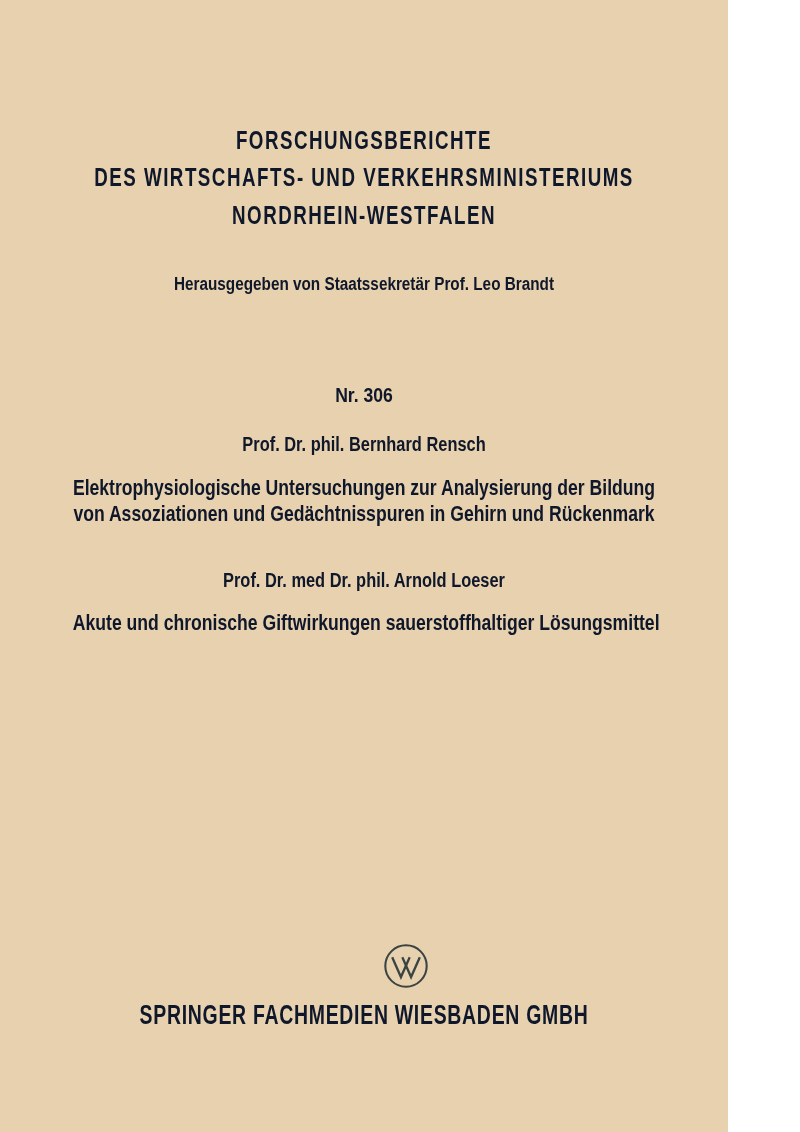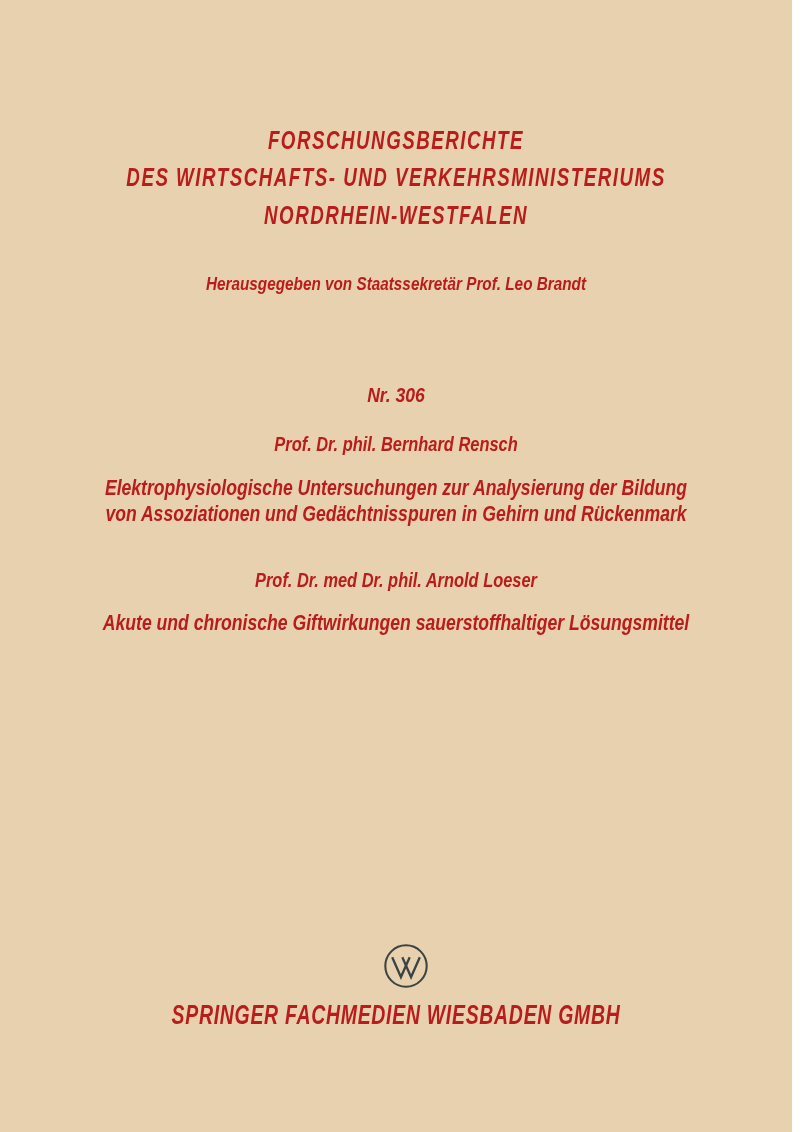--- a/index.html
+++ b/index.html
@@ -1,27 +1,26 @@
 <!DOCTYPE html>
 <html><head>
 <meta charset="utf-8">
 <style>
   html, body {
     margin: 0;
     padding: 0;
   }
   .page {
     position: relative;
-    width: 792px;
+    width: 728px;
     height: 1132px;
     background: #e8d1ae;
     overflow: hidden;
     font-family: "Liberation Sans", sans-serif;
-    color: #b91c1c;
-    font-style: italic;
+    color: #0f172a;
   }
   .row {
     position: absolute;
     left: 0;
     right: 0;
     text-align: center;
     font-weight: bold;
     white-space: nowrap;
     transform-origin: 50% 50%;
   }

